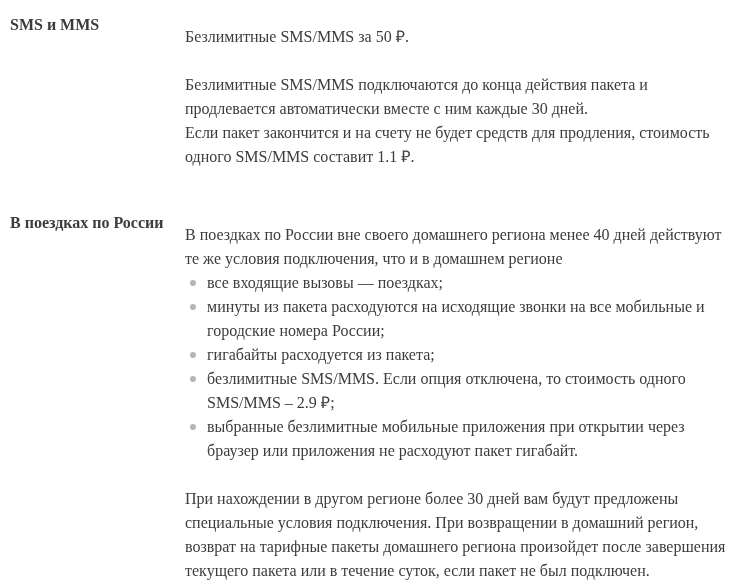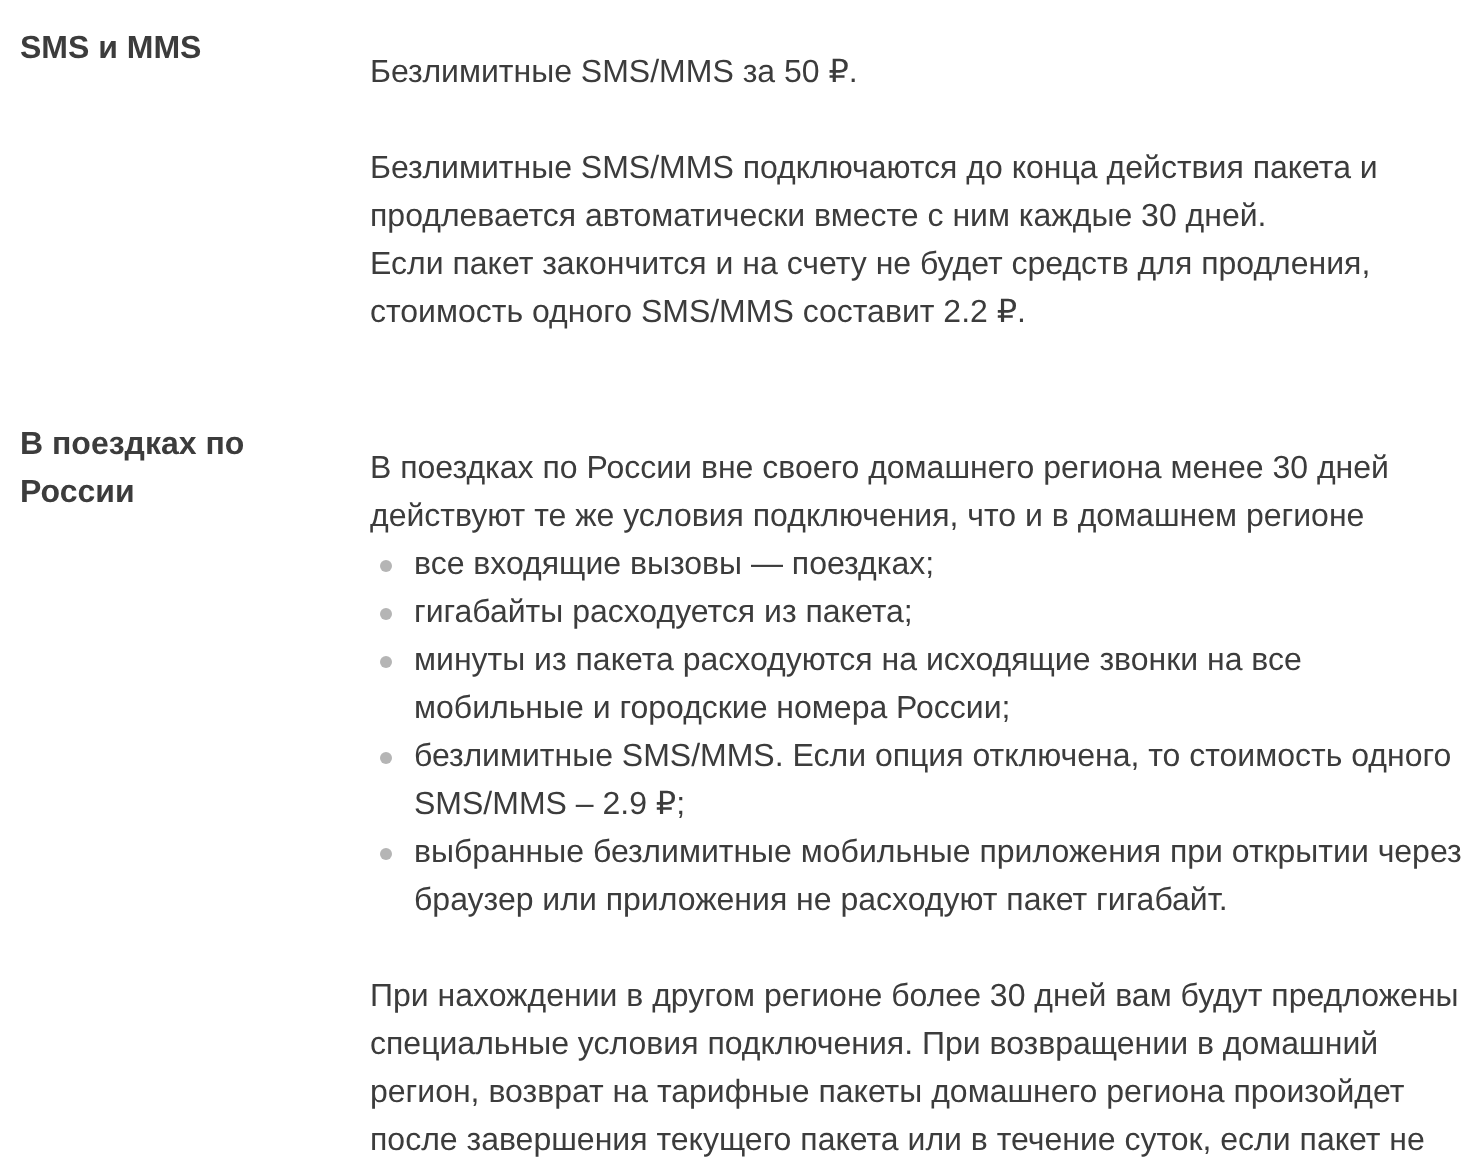--- a/index.html
+++ b/index.html
@@ -19,20 +19,21 @@
     line-height:24px;
     -webkit-font-smoothing:antialiased;
   }
   .doc{
     padding:13px 6px 10px 10px;
     width:741px;
   }
   .row{
     display:flex;
     align-items:flex-start;
+    font-family:Liberation Serif, serif;
   }
   .row + .row{
     margin-top:42px;
   }
   .row-label{
     flex:0 0 175px;
     width:175px;
     font-weight:700;
     font-size:16px;
     line-height:24px;
@@ -67,30 +68,30 @@
   }
 </style>
 </head>
 <body>
 
 <main class="doc">
     <div class="row">
       <div class="row-label">SMS и MMS</div>
       <div class="row-content">
         <p class="para"><span>Безлимитные SMS/MMS за 50 ₽.</span><br></p>
-        <p class="para"><span>Безлимитные SMS/MMS подключаются до конца действия пакета и продлевается автоматически вместе с ним каждые 30 дней.</span><br><span>Если пакет закончится и на счету не будет средств для продления, стоимость одного SMS/MMS составит 2.2 ₽.</span></p>
+        <p class="para"><span>Безлимитные SMS/MMS подключаются до конца действия пакета и продлевается автоматически вместе с ним каждые 30 дней.</span><br><span>Если пакет закончится и на счету не будет средств для продления, стоимость одного SMS/MMS составит 1.1 ₽.</span></p>
       </div>
     </div>
     <div class="row">
       <div class="row-label">В поездках по России</div>
       <div class="row-content">
-        <p class="para"><span>В поездках по России вне своего домашнего региона менее 30 дней действуют те же условия подключения, что и в домашнем регионе</span></p>
+        <p class="para"><span>В поездках по России вне своего домашнего региона менее 40 дней действуют те же условия подключения, что и в домашнем регионе</span></p>
         <ul class="bullets">
           <li>все входящие вызовы — поездках;</li>
+          <li>минуты из пакета расходуются на исходящие звонки на все мобильные и городские номера России;</li>
           <li>гигабайты расходуется из пакета;</li>
-          <li>минуты из пакета расходуются на исходящие звонки на все мобильные и городские номера России;</li>
           <li>безлимитные SMS/MMS. Если опция отключена, то стоимость одного SMS/MMS – 2.9 ₽;</li>
           <li>выбранные безлимитные мобильные приложения при открытии через браузер или приложения не расходуют пакет гигабайт.</li>
         </ul>
         <p class="para"><span>При нахождении в другом регионе более 30 дней вам будут предложены специальные условия подключения. При возвращении в домашний регион, возврат на тарифные пакеты домашнего региона произойдет после завершения текущего пакета или в течение суток, если пакет не был подключен.</span></p>
       </div>
     </div>
   </main>
 
 </body></html>

